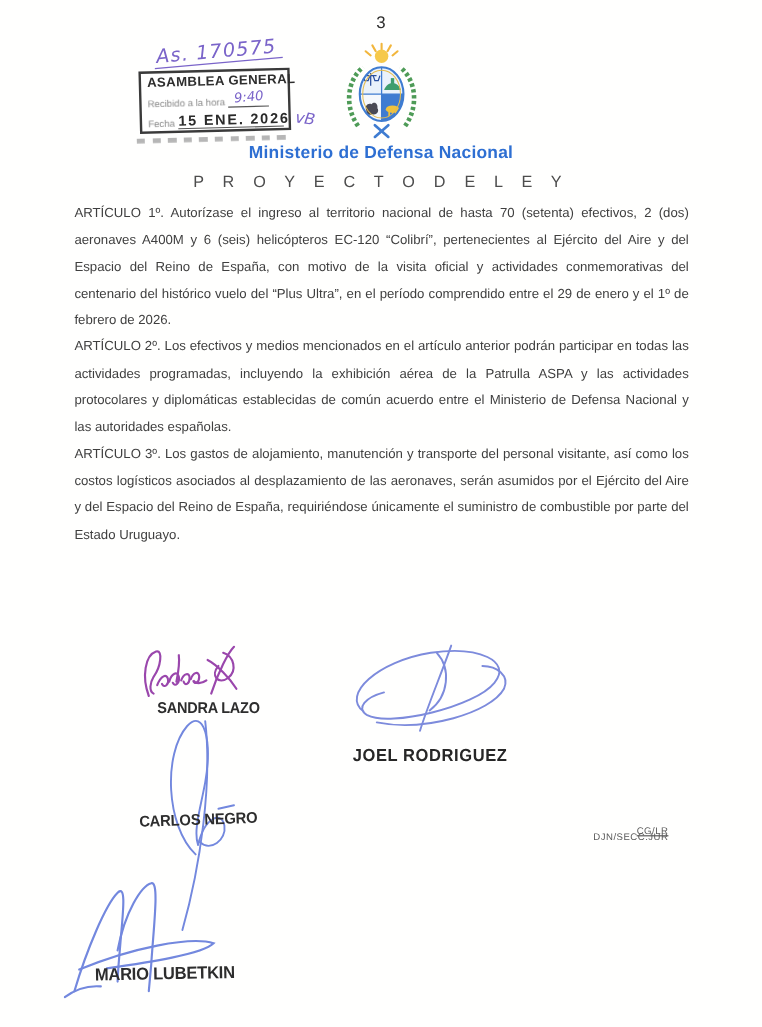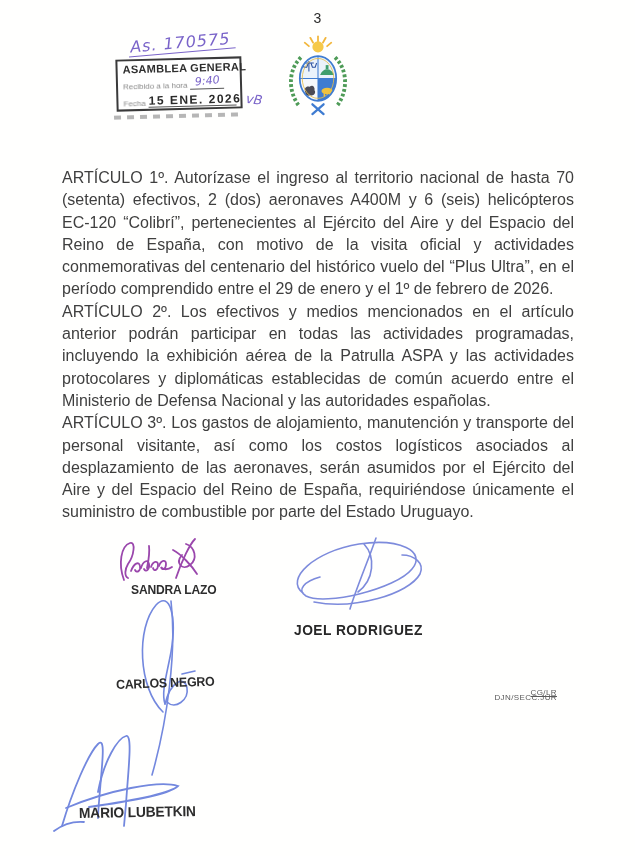--- a/index.html
+++ b/index.html
@@ -53,21 +53,21 @@
     position:absolute; top:120px; left:0; width:635px; text-align:center;
     font-size:14.5px; font-weight:bold; color:#2e6fd2; letter-spacing:0.2px;
   }
   .doc-title {
     position:absolute; top:144px; left:0; width:635px; text-align:center;
     font-size:13.5px; color:#4d4d4d; letter-spacing:6px;
   }
   
   .body-text {
     position:absolute; left:62px; top:167px; width:512px;
-    font-size:16px; line-height:22.3px; color:#3f3f3f;
+    font-size:11px; line-height:22.3px; color:#3f3f3f;
   }
   .body-text p { text-align:justify; }
   
   .sig { position:absolute; pointer-events:none; }
   .sig-label {
     position:absolute; font-weight:bold; color:#2d2d2d; font-size:13px;
     letter-spacing:-0.2px; white-space:nowrap; transform-origin:left center;
   }
   .lbl-sandra { left:131px; top:582px; transform:scaleX(0.93); }
   .lbl-joel   { left:294px; top:622px; font-size:14.5px; letter-spacing:0.5px; transform:scaleX(0.95); color:#272727; }
@@ -139,20 +139,22 @@
     <line x1="50" y1="30" x2="50" y2="94" stroke="#3f7cd1" stroke-width="1.5"></line>
     <line x1="24" y1="62" x2="76" y2="62" stroke="#3f7cd1" stroke-width="1.5"></line>
     <ellipse cx="50" cy="62" rx="26" ry="32" fill="none" stroke="#3f7cd1" stroke-width="2.5"></ellipse>
     <ellipse cx="50" cy="62" rx="22.5" ry="28.5" fill="none" stroke="#e5bd4e" stroke-width="1.2"></ellipse>
     <g stroke="#3f7cd1" stroke-width="3.2" stroke-linecap="round">
       <line x1="42" y1="99" x2="58" y2="113"></line>
       <line x1="58" y1="99" x2="42" y2="113"></line>
     </g>
   </svg>
 
+  <div class="ministry">Ministerio de Defensa Nacional</div>
+  <div class="doc-title">P R O Y E C T O   D E   L E Y</div>
 
   <div class="body-text">
     <p>ARTÍCULO 1º. Autorízase el ingreso al territorio nacional de hasta 70 (setenta) efectivos, 2 (dos) aeronaves A400M y 6 (seis) helicópteros EC-120 “Colibrí”, pertenecientes al Ejército del Aire y del Espacio del Reino de España, con motivo de la visita oficial y actividades conmemorativas del centenario del histórico vuelo del “Plus Ultra”, en el período comprendido entre el 29 de enero y el 1º de febrero de 2026.</p>
     <p>ARTÍCULO 2º. Los efectivos y medios mencionados en el artículo anterior podrán participar en todas las actividades programadas, incluyendo la exhibición aérea de la Patrulla ASPA y las actividades protocolares y diplomáticas establecidas de común acuerdo entre el Ministerio de Defensa Nacional y las autoridades españolas.</p>
     <p>ARTÍCULO 3º. Los gastos de alojamiento, manutención y transporte del personal visitante, así como los costos logísticos asociados al desplazamiento de las aeronaves, serán asumidos por el Ejército del Aire y del Espacio del Reino de España, requiriéndose únicamente el suministro de combustible por parte del Estado Uruguayo.</p>
   </div>
 
   <svg class="sig" style="left:116px;top:534px;width:92px;height:56px" viewBox="0 0 92 56">
     <g fill="none" stroke="#9a47ac" stroke-width="1.8" stroke-linecap="round">
       <path d="M 8,46 C 2,30 5,12 14,9 C 20,7 18,22 12,30 C 9,35 8,42 12,44"></path>

